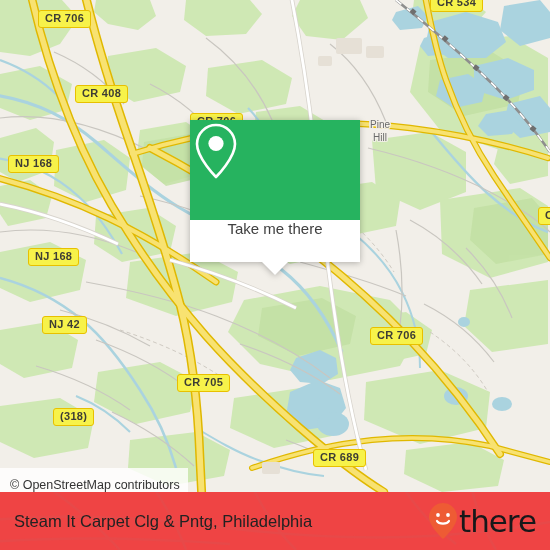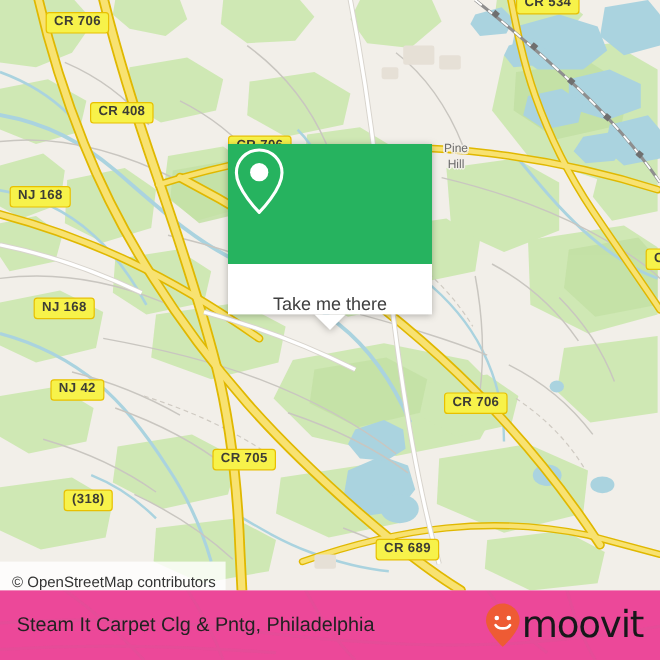--- a/index.html
+++ b/index.html
@@ -56,21 +56,21 @@
     filter:drop-shadow(0 1px 3px rgba(0,0,0,.28));
   }
   #popup-head{
     height:100px;
     background:#26b35f;
     display:flex;align-items:center;justify-content:center;
   }
   #popup-body{
     height:42px;
     background:#ffffff;
-    display:flex;align-items:flex-end;justify-content:center;
+    display:flex;align-items:flex-start;justify-content:center;
   }
   #popup-body .label{
     color:#404040;
     font-size:15px;
     font-family:"Liberation Sans", sans-serif;
   }
   #popup-tail{
     position:absolute;
     left:50%;top:142px;
     margin-left:-13px;
@@ -92,21 +92,21 @@
     font-size:12.5px;
     font-family:"Liberation Sans", sans-serif;
     z-index:70;
   }
 
   
   #footer{
     position:absolute;
     left:0;top:492px;
     width:550px;height:58px;
-    background:#ec4899;
+    background:#ef4444;
     display:flex;align-items:center;
     box-sizing:border-box;
     padding:0 14px 0 14px;
     z-index:80;
     overflow:hidden;
   }
   #footer-watermark{
     position:absolute;left:0;top:0;width:550px;height:58px;opacity:.07;
   }
   #footer-title{
@@ -360,17 +360,17 @@
       </g>
     </svg>
     <span id="footer-title">Steam It Carpet Clg &amp; Pntg, Philadelphia</span>
     <div id="brand">
       <svg width="30" height="38" viewBox="0 0 30 38">
         <path d="M15 1 C7.3 1 1 7.3 1 15 C1 24.5 15 37 15 37 C15 37 29 24.5 29 15 C29 7.3 22.7 1 15 1 Z" fill="#ee5b34"></path>
         <circle cx="10" cy="13" r="1.9" fill="#ffffff"></circle>
         <circle cx="20" cy="13" r="1.9" fill="#ffffff"></circle>
         <path d="M9 19 C11 22.6 19 22.6 21 19" stroke="#ffffff" stroke-width="2.2" fill="none" stroke-linecap="round"></path>
       </svg>
-      <span id="brand-word">moovit</span>
+      <span id="brand-word">there</span>
     </div>
   </div>
 
 </div>
 
 </body></html>

